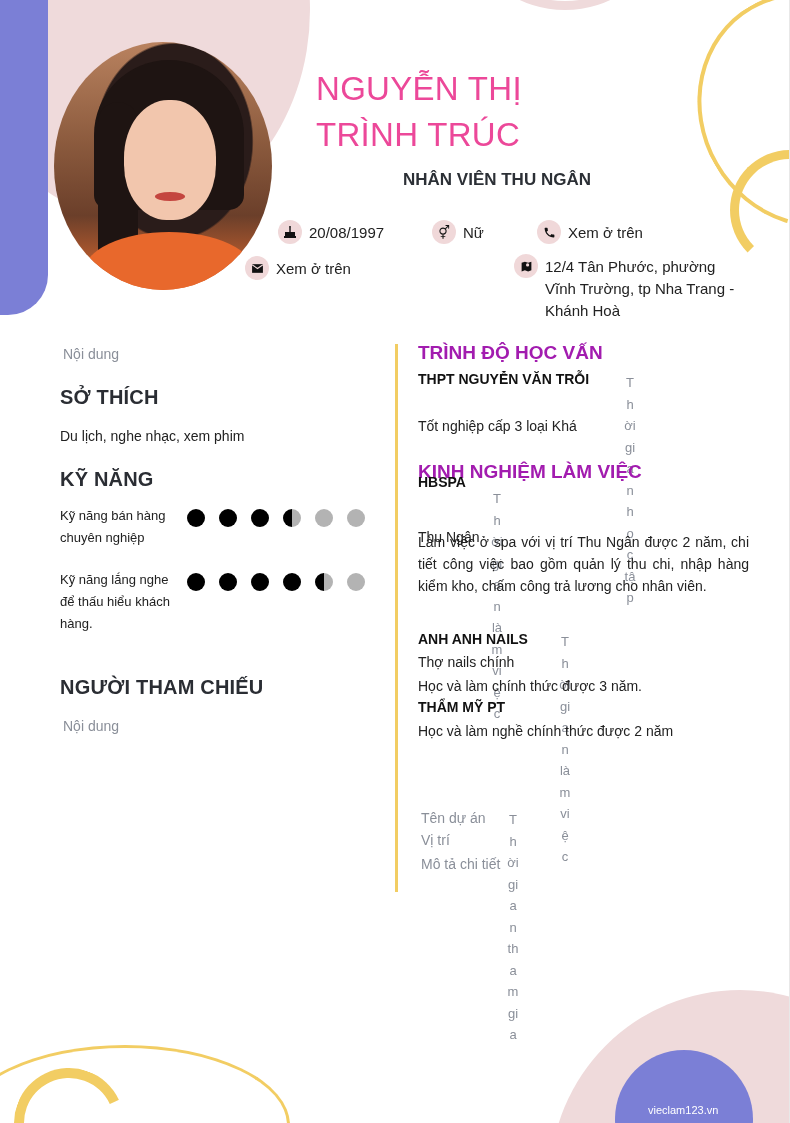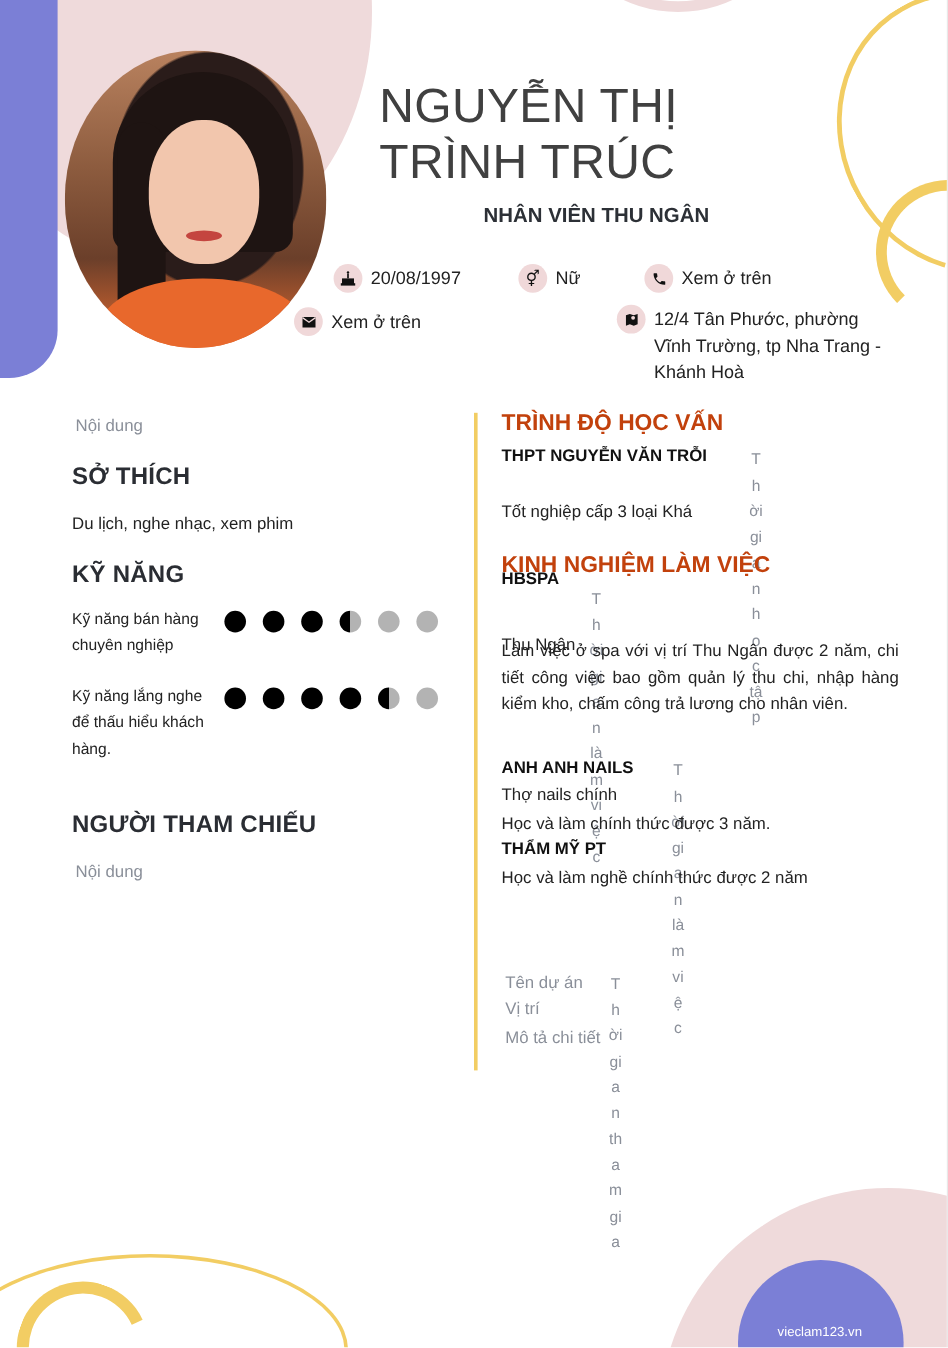--- a/index.html
+++ b/index.html
@@ -21,41 +21,41 @@
 
   .avatar { position: absolute; left: 54px; top: 42px; width: 218px; height: 248px; border-radius: 50%; overflow: hidden;
     background: radial-gradient(ellipse at 55% 40%, #f3c2a8 0 22%, #2a1c1a 23% 46%, transparent 47%),
                 linear-gradient(180deg, #b9825f 0%, #8c5b3e 40%, #6b3f2a 70%, #e36b30 100%); }
   .avatar .face { position:absolute; left: 70px; top: 58px; width: 92px; height: 120px; background: #f2c6ad; border-radius: 48% 48% 46% 46%; }
   .avatar .hair { position:absolute; left: 40px; top: 18px; width: 150px; height: 150px; background:#1e1412; border-radius: 50% 50% 10% 10%; }
   .avatar .hair2 { position:absolute; left: 44px; top: 60px; width: 40px; height: 170px; background:#1e1412; border-radius: 20px; }
   .avatar .shirt { position:absolute; left: 30px; top: 190px; width: 170px; height: 80px; background:#e8682c; border-radius: 50% 50% 0 0; }
   .avatar .lips { position:absolute; left: 101px; top: 150px; width: 30px; height: 9px; background:#c4453f; border-radius: 50%; }
 
-  .name { position: absolute; left: 316px; top: 66px; font-size: 40px; line-height: 46px; color: #404040; font-weight: normal; letter-spacing: 0.3px; }
+  .name { position: absolute; left: 316px; top: 66px; font-size: 33px; line-height: 46px; color: #ec4899; font-weight: normal; letter-spacing: 0.3px; }
   .job-title { position: absolute; left: 403px; top: 170px; font-size: 17px; font-weight: bold; color: #2c3036; }
 
   .info-item { position: absolute; display: flex; align-items: flex-start; font-size: 15px; color: #222; }
   .info-icon { width: 24px; height: 24px; border-radius: 50%; background: #f0d8d9; display: inline-flex; align-items: center; justify-content: center; font-size: 13px; color: #111; margin-right: 7px; flex-shrink: 0; margin-top: -2px; }
   .info-text { line-height: 22px; }
 
   .divider-v { position: absolute; left: 395px; top: 344px; width: 3px; height: 548px; background: #f2cd63; }
 
   .placeholder { position: absolute; font-size: 14px; color: #8a8f99; }
   .sec-title { position: absolute; font-size: 20px; font-weight: bold; color: #2a2d33; letter-spacing: 0.2px; }
   .body-text { position: absolute; font-size: 14px; color: #222; line-height: 22px; }
 
   .skill-row { position: absolute; left: 60px; width: 310px; }
   .skill-name { position: absolute; left: 0; top: 0; width: 125px; font-size: 13px; line-height: 22px; }
   .dots { position: absolute; left: 127px; top: 4px; display: flex; }
   .dot { width: 18px; height: 18px; border-radius: 50%; margin-right: 14px; background: #b3b3b3; }
   .dot.full { background: #000; }
   .dot.half { background: linear-gradient(90deg, #000 50%, #b3b3b3 50%); }
 
-  .right-title { position: absolute; left: 418px; font-size: 19px; font-weight: bold; color: #c2410c; }
+  .right-title { position: absolute; left: 418px; font-size: 19px; font-weight: bold; color: #a21caf; }
   .sub-title { position: absolute; left: 418px; font-size: 14px; font-weight: bold; color: #111; }
   .justify { text-align: justify; }
 
   .vert-text { position: absolute; width: 12px; font-size: 13px; line-height: 21.5px; color: #8a8f99; text-align: center; word-break: break-all; }
 
   .footer-brand { position: absolute; left: 648px; top: 1104px; font-size: 11px; color: #ffffff; }
 </style>
 </head>
 <body>
 

